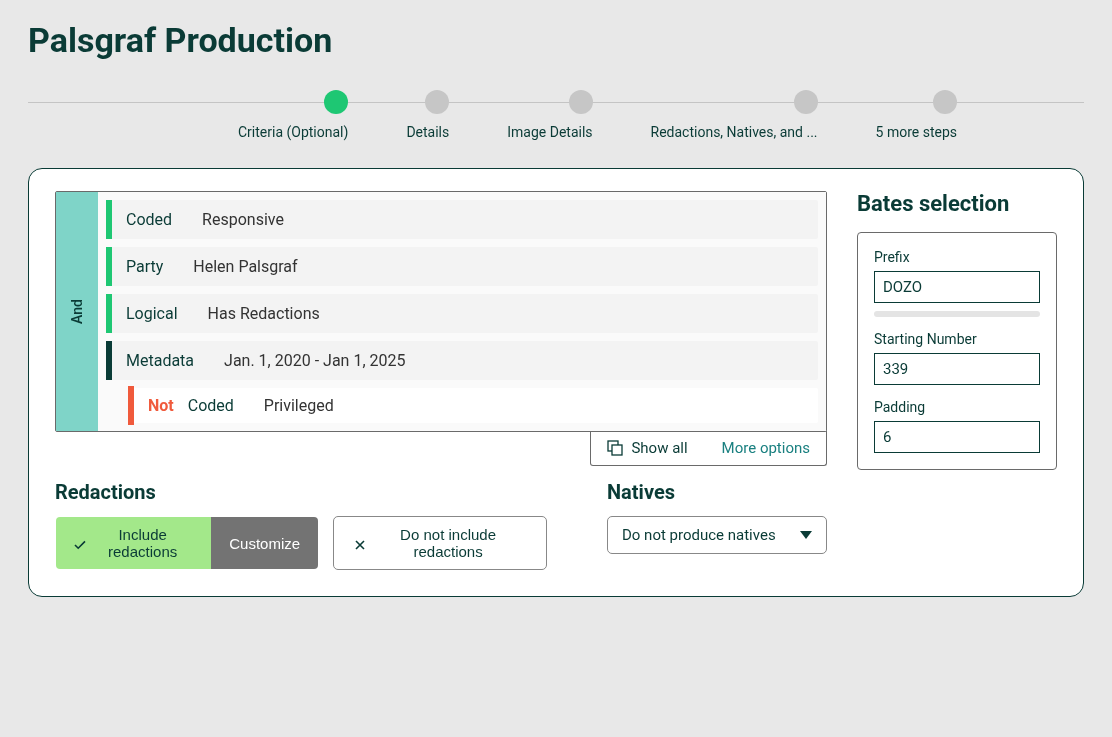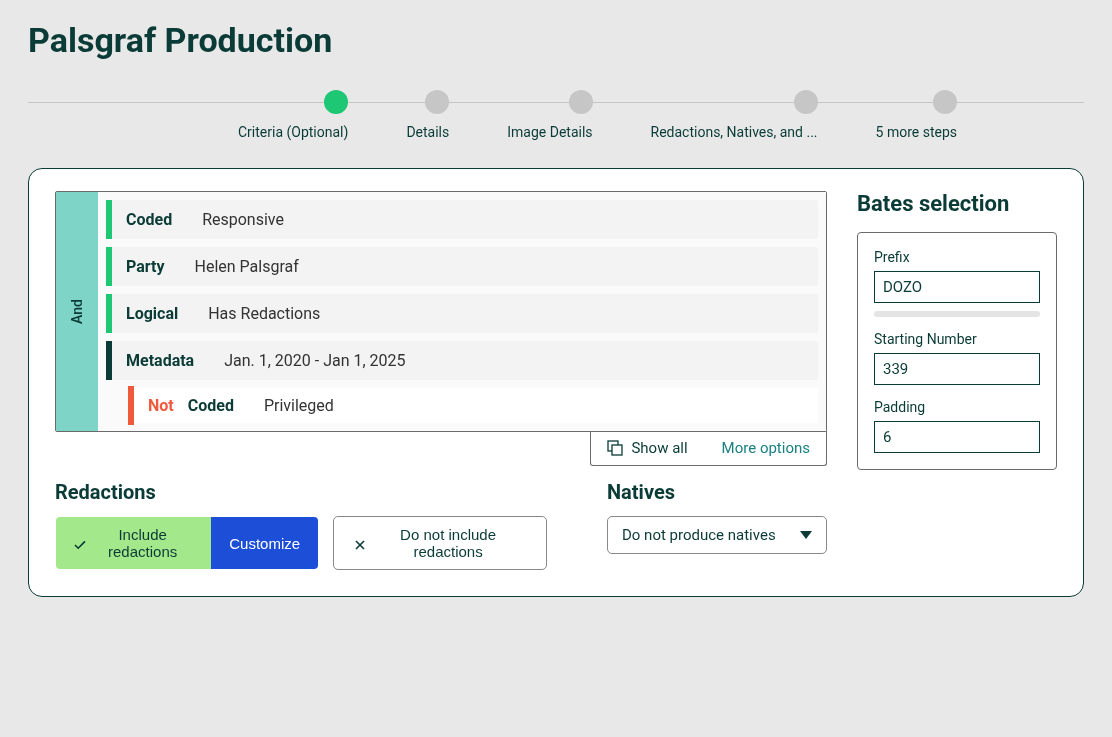--- a/index.html
+++ b/index.html
@@ -121,21 +121,21 @@
     align-self: stretch;
     margin: -10px 0;
     margin-left: -14px;
     margin-right: 4px;
     background: #1ec773;
     border-radius: 0;
   }
   .row-bar.dark { background: #0a3b36; }
   .row-bar.red { background: #f05a3c; }
   .row-key {
-    font-weight: 700;
+    font-weight: 400;
     color: #0a3b36;
   }
   .row-val {
     color: #333;
     margin-left: 20px;
   }
   .not-label {
     color: #f05a3c;
     font-weight: 700;
     margin-right: 4px;
@@ -210,21 +210,21 @@
     cursor: pointer;
     display: inline-flex;
     align-items: center;
     gap: 6px;
   }
   .seg-btn.green {
     background: #a3e88a;
     color: #0a3b36;
   }
   .seg-btn.teal {
-    background: #1d4ed8;
+    background: #737373;
     color: #fff;
   }
   .outline-btn {
     padding: 9px 20px;
     font-size: 15px;
     background: #fff;
     border: 1px solid #888;
     border-radius: 5px;
     cursor: pointer;
     color: #0a3b36;

